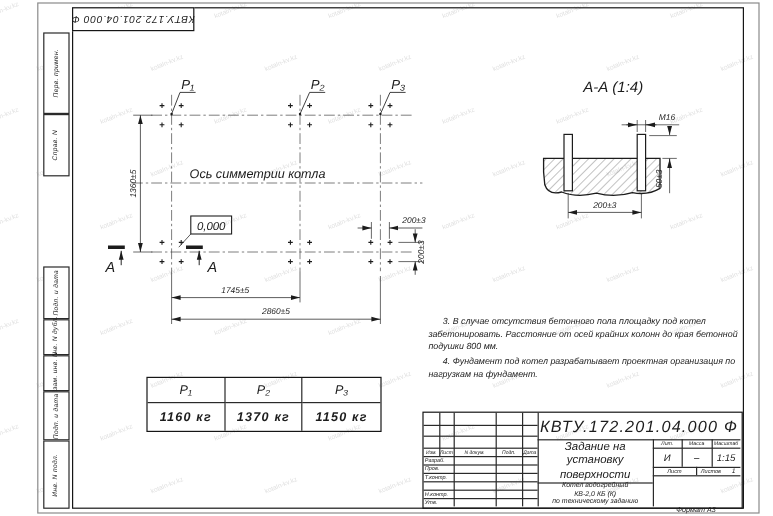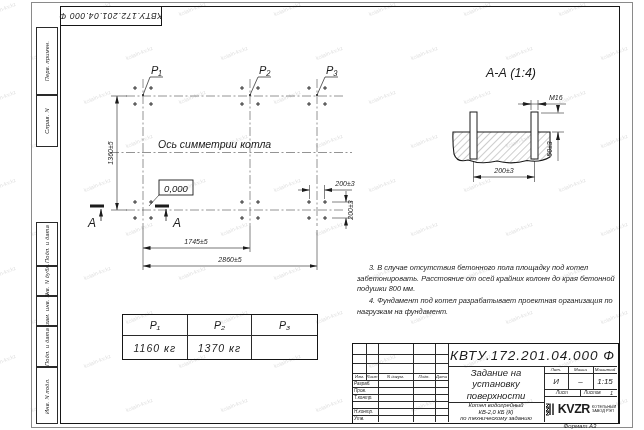--- a/index.html
+++ b/index.html
@@ -19,21 +19,21 @@
   svg text{font-family:"Liberation Sans","DejaVu Sans",sans-serif;font-style:italic;fill:#1c1c1c;}
   .notes{left:357px;top:263px;width:258px;}
   .notes p{margin:0 0 1px 0;font:italic 7.4px/1.45 "Liberation Sans",sans-serif;
            text-indent:12px;color:#1c1c1c;}
   .ltable{left:122px;top:314px;width:196px;height:46px;border:1.4px solid #161616;
           display:grid;grid-template-columns:1fr 1fr 1fr;grid-template-rows:21px 1fr;}
   .ltable .cell{border-right:1px solid #2a2a2a;border-bottom:1px solid #2a2a2a;
                 display:flex;align-items:center;justify-content:center;
                 font:italic 10.5px "Liberation Sans",sans-serif;}
   .ltable .cell:nth-child(3n){border-right:none;}
-  .ltable .cell.v{border-bottom:none;letter-spacing:1px;}
+  .ltable .cell.v{border-bottom:none;letter-spacing:1px;font-weight:bold;}
   .tb{left:352px;top:343px;width:267px;height:81px;border:1.6px solid #161616;background:transparent;}
   .tb .ln{position:absolute;background:#2a2a2a;}
   .tb .txt{position:absolute;display:flex;align-items:center;justify-content:center;
            white-space:nowrap;color:#1c1c1c;}
   .fmt{left:545px;top:423px;width:70px;text-align:center;
        font:italic 6px "Liberation Sans",sans-serif;}
   .wm span{position:absolute;font:5.5px "Liberation Sans",sans-serif;color:#c7c7c7;
            opacity:.55;transform:rotate(-22deg);white-space:nowrap;pointer-events:none;}
   .kv{display:flex;align-items:center;gap:2px;}
   .kvzr-word{font-weight:bold;font-size:12.5px;letter-spacing:-0.5px;font-style:normal;}
@@ -227,20 +227,21 @@
     <p>3. В случае отсутствия бетонного пола площадку под котел забетонировать. Расстояние от осей крайних колонн до края бетонной подушки 800 мм.</p>
     <p>4. Фундамент под котел разрабатывает проектная организация по нагрузкам на фундамент.</p>
   </div>
 
   <div class="abs ltable">
     <div class="cell">Р₁</div>
     <div class="cell">Р₂</div>
     <div class="cell">Р₃</div>
     <div class="cell v">1160 кг</div>
     <div class="cell v">1370 кг</div>
+    <div class="cell v">1150 кг</div>
   </div>
 
   <div class="abs tb">
 
     <div class="ln" style="left:95px;top:0;width:1px;height:78px;"></div>
     <div class="ln" style="left:0;top:9.5px;width:95px;height:1px;"></div>
     <div class="ln" style="left:0;top:19px;width:95px;height:1px;"></div>
     <div class="ln" style="left:0;top:28.5px;width:95px;height:1px;"></div>
     <div class="ln" style="left:0;top:35.5px;width:95px;height:1px;"></div>
     <div class="ln" style="left:0;top:42.6px;width:95px;height:1px;"></div>
@@ -294,27 +295,16 @@
     <div class="txt" style="left:191px;top:29px;width:24px;height:16px;font:italic 8px 'Liberation Sans',sans-serif;">И</div>
     <div class="txt" style="left:215px;top:29px;width:25px;height:16px;font:italic 8px 'Liberation Sans',sans-serif;">–</div>
     <div class="txt" style="left:240px;top:29px;width:24px;height:16px;font:italic 8px 'Liberation Sans',sans-serif;">1:15</div>
 
     <div class="txt" style="left:191px;top:45px;width:36px;height:7px;font:italic 4.6px 'Liberation Sans',sans-serif;">Лист</div>
     <div class="abs" style="left:227px;top:45px;width:37px;height:7px;display:flex;align-items:center;justify-content:space-between;padding:0 4px;">
       <span style="font:italic 4.6px 'Liberation Sans',sans-serif;">Листов</span>
       <span style="font:italic 5.6px 'Liberation Sans',sans-serif;">1</span>
     </div>
 
-    <div class="abs kv" style="left:191px;top:52px;width:73px;height:26px;justify-content:center;">
-      <svg width="11" height="14" viewBox="0 0 11 14">
-        <path d="M1,2 L4,2 L1,5 L4,5 M1,6 L4,6 L1,9 L4,9 M1,10 L4,10 L1,13 L4,13" stroke="#111" stroke-width="1" fill="none"></path>
-        <path d="M5,1.5 V13 M8,1.5 V13" stroke="#111" stroke-width="1.4" fill="none"></path>
-      </svg>
-      <span class="kvzr-word">KVZR</span>
-      <span class="kv-cap">
-        <span>КОТЕЛЬНЫЙ</span><br>
-        <span>ЗАВОД РЭП</span>
-      </span>
-    </div>
   </div>
 
   <div class="abs fmt">Формат А3</div>
 </div>
 
 </body></html>

